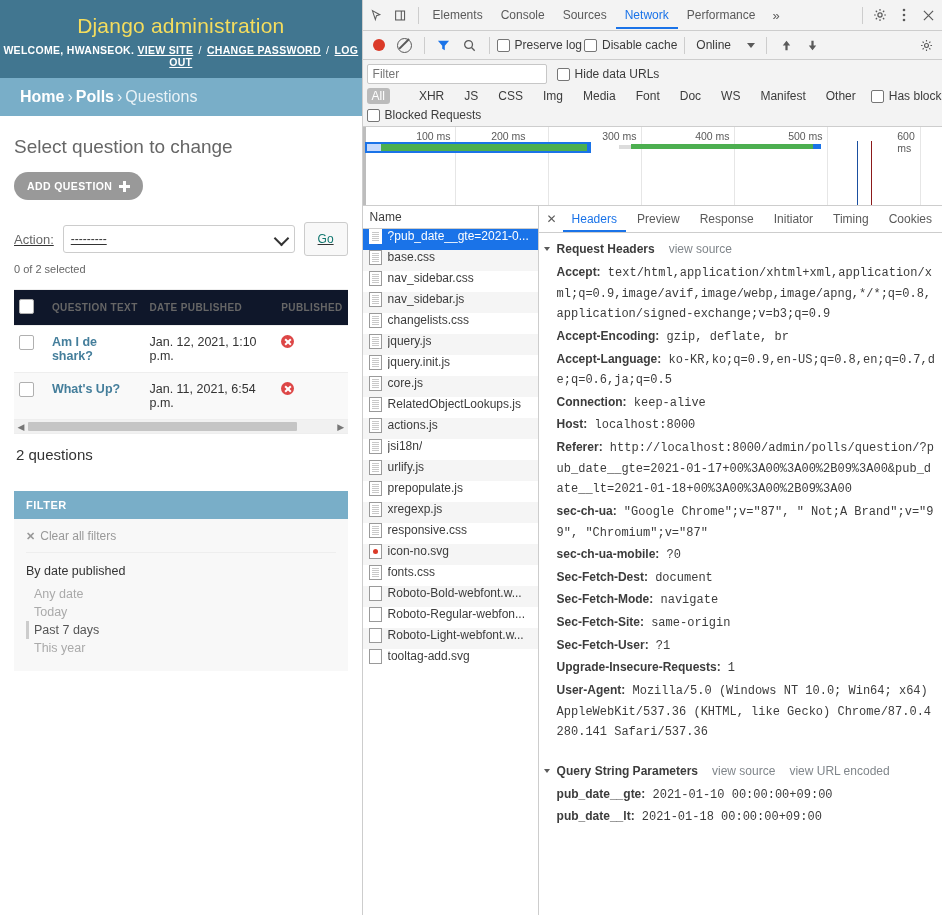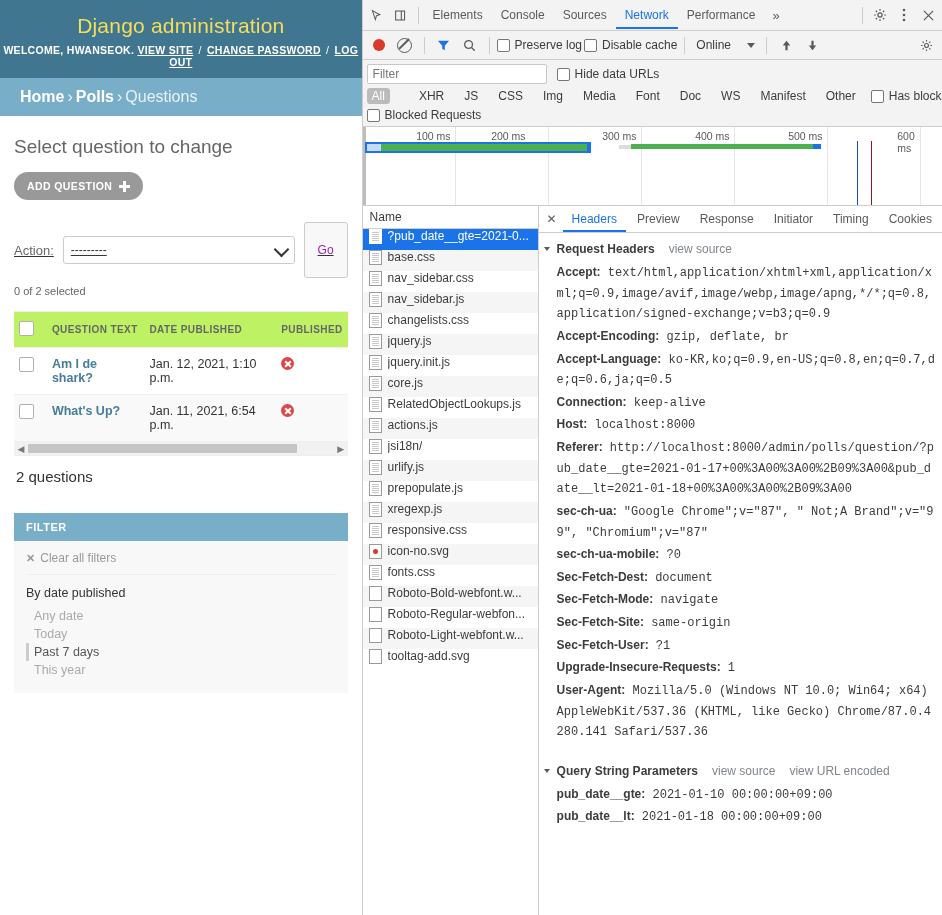--- a/index.html
+++ b/index.html
@@ -32,25 +32,25 @@
   .plus-ico:before{left:4px;top:0;width:3px;height:11px;}
   .plus-ico:after{top:4px;left:0;width:11px;height:3px;}
   .dj-actionbar{margin-top:22px;display:flex;align-items:center;gap:9px;text-decoration:underline;}
   .dj-actionlabel{font-size:13px;color:#666;}
   .dj-select{flex:1;height:26px;border:1px solid #ccc;border-radius:3px;background:#fff;
     font-size:12px;color:#333;padding:0 22px 0 7px;appearance:none;cursor:pointer;position:relative;
     display:flex;align-items:center;}
   .sel-wrap{position:relative;flex:1;}
   .sel-chev{position:absolute;right:8px;top:8px;width:9px;height:9px;border-right:2px solid #333;
     border-bottom:2px solid #333;transform:rotate(45deg);pointer-events:none;}
-  .dj-go{border:1px solid #ccc;border-radius:3px;background:#f8f8f8;color:#a21caf;
-    font-size:12px;padding:20px 13px;cursor:pointer;}
+  .dj-go{border:1px solid #ccc;border-radius:3px;background:#f8f8f8;color:#0f766e;
+    font-size:12px;padding:9px 13px;cursor:pointer;}
   .dj-selcount{font-size:11px;color:#666;margin-top:7px;}
   .dj-table{width:100%;border-collapse:collapse;margin-top:14px;font-size:12.5px;}
-  .dj-table thead th{background:#bef264;border-top:1px solid #eee;border-bottom:1px solid #eee;
+  .dj-table thead th{background:#0f172a;border-top:1px solid #eee;border-bottom:1px solid #eee;
     text-align:left;font-size:10px;font-weight:bold;color:#666;letter-spacing:.4px;
     text-transform:uppercase;padding:9px 5px;}
   .dj-table tbody td{border-bottom:1px solid #eee;padding:9px 5px;vertical-align:top;color:#333;}
   .dj-table tbody tr:nth-child(even){background:#f9f9f9;}
   .col-check{width:26px;}
   .col-q{width:100px;}
   .col-d{width:145px;}
   .qlink{color:#447e9b;font-weight:bold;text-decoration:none;}
   .chk{width:13px;height:13px;border:1px solid #b0b0b0;border-radius:2px;background:#fff;
     display:inline-block;cursor:pointer;}

